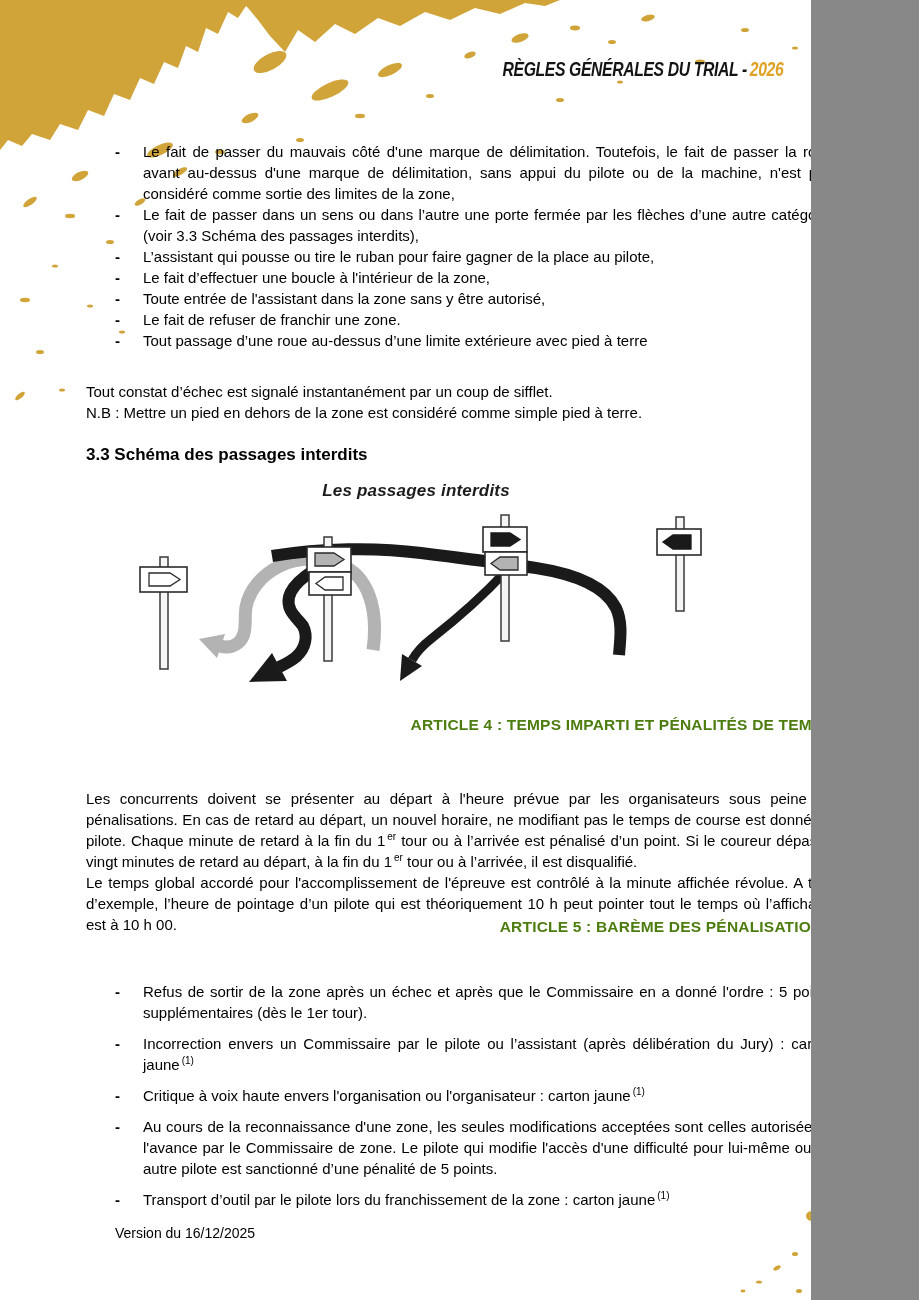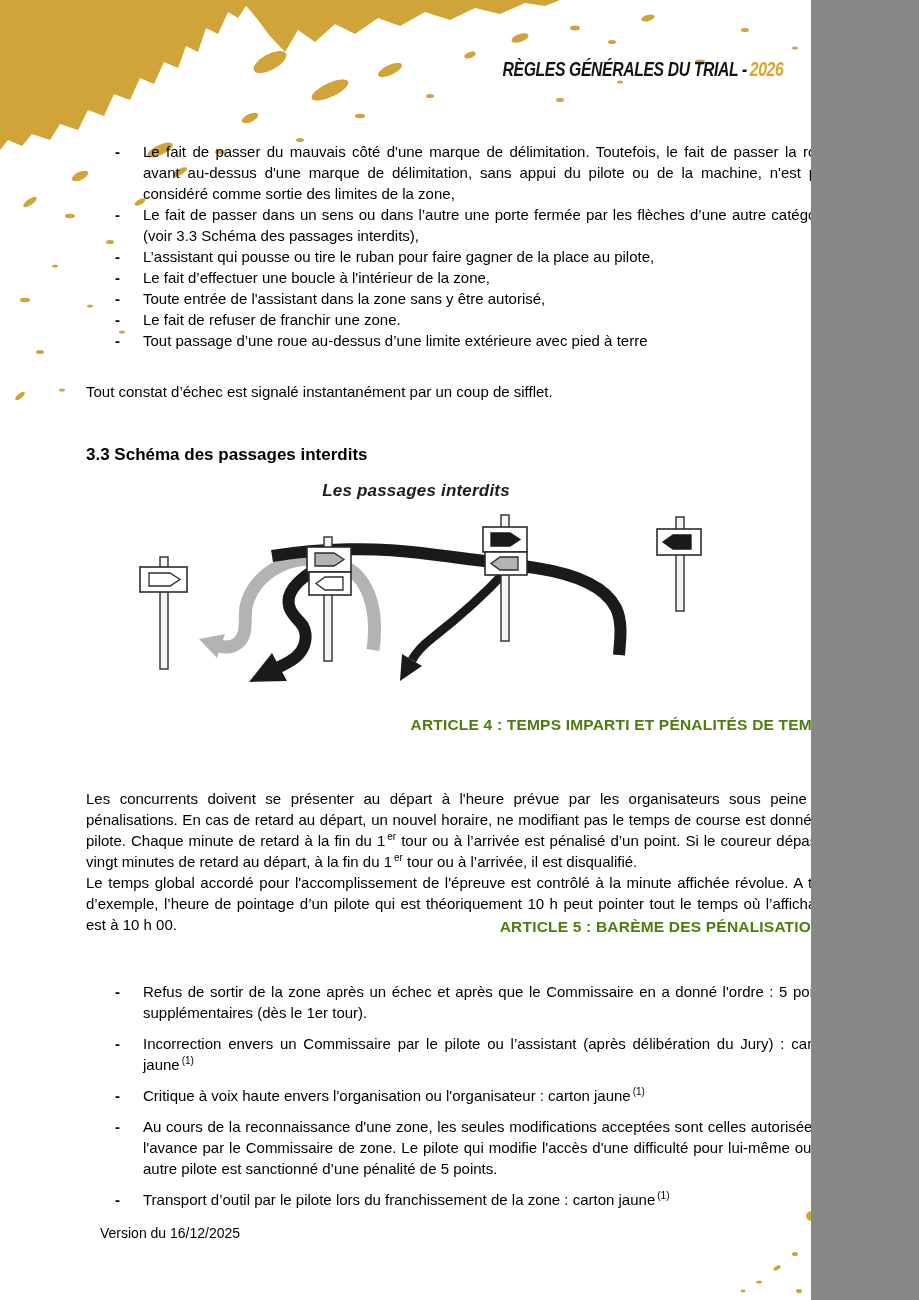--- a/index.html
+++ b/index.html
@@ -17,21 +17,21 @@
   ul.doclist li{position:relative;padding-left:57px;text-align:justify;}
   ul.doclist li .mk{position:absolute;left:29px;top:0;font-weight:bold;}
   ul.doclist.spaced li{margin-bottom:10px;}
   .just{text-align:justify;}
   .h-bold{font-weight:bold;font-size:17px;}
   .art-h{font-weight:bold;font-size:15.5px;letter-spacing:0.2px;color:#4d7c0f;text-align:right;}
   p{margin:0;}
   sup.fn{font-size:10px;line-height:0;vertical-align:6px;margin-left:2px;}
   .dtitle{position:absolute;left:86px;top:481px;width:660px;text-align:center;
           font-weight:bold;font-style:italic;font-size:17px;letter-spacing:0.2px;color:#1c1c1c;}
-  .footer-version{position:absolute;left:100px;top:1225px;font-size:14px;}
+  .footer-version{position:absolute;left:115px;top:1225px;font-size:14px;}
   .page-num{position:absolute;left:820px;top:1209px;font-size:15px;}
 </style>
 </head>
 <body>
 
 <div class="page">
 
   <svg class="abs" style="left:0;top:0" width="919" height="430" viewBox="0 0 919 430">
     <g fill="#D0A438">
       <polygon points="0,0 250,0 238,18 228,12 218,34 206,28 198,52 186,46 178,68 164,62 154,84 140,78 130,100 114,94 104,116 88,110 78,130 60,124 50,140 32,134 22,146 8,140 0,150"></polygon>
@@ -105,20 +105,21 @@
       <li><span class="mk">-</span><span class="li-text">L’assistant qui pousse ou tire le ruban pour faire gagner de la place au pilote,</span></li>
       <li><span class="mk">-</span><span class="li-text">Le fait d’effectuer une boucle à l'intérieur de la zone,</span></li>
       <li><span class="mk">-</span><span class="li-text">Toute entrée de l'assistant dans la zone sans y être autorisé,</span></li>
       <li><span class="mk">-</span><span class="li-text">Le fait de refuser de franchir une zone.</span></li>
       <li><span class="mk">-</span><span class="li-text">Tout passage d’une roue au-dessus d’une limite extérieure avec pied à terre</span></li>
     </ul>
   </div>
 
   <div class="blk" style="top:381px">
     <p>Tout constat d’échec est signalé instantanément par un coup de sifflet.</p>
+    <p>N.B : Mettre un pied en dehors de la zone est considéré comme simple pied à terre.</p>
   </div>
 
   <div class="blk h-bold" style="top:444px">3.3 Schéma des passages interdits</div>
 
   <div class="dtitle">Les passages interdits</div>
 
   <svg class="abs" style="left:86px;top:503px" width="747" height="202" viewBox="0 0 747 202">
 
     <g>
       <path d="M 287,147 C 293,104 281,72 255,62 C 235,54 212,54 194,63 C 175,72 163,88 160,104 C 158,117 162,132 152,140 C 147,144 140,145 134,143" fill="none" stroke="#B3B3B3" stroke-width="13"></path>

